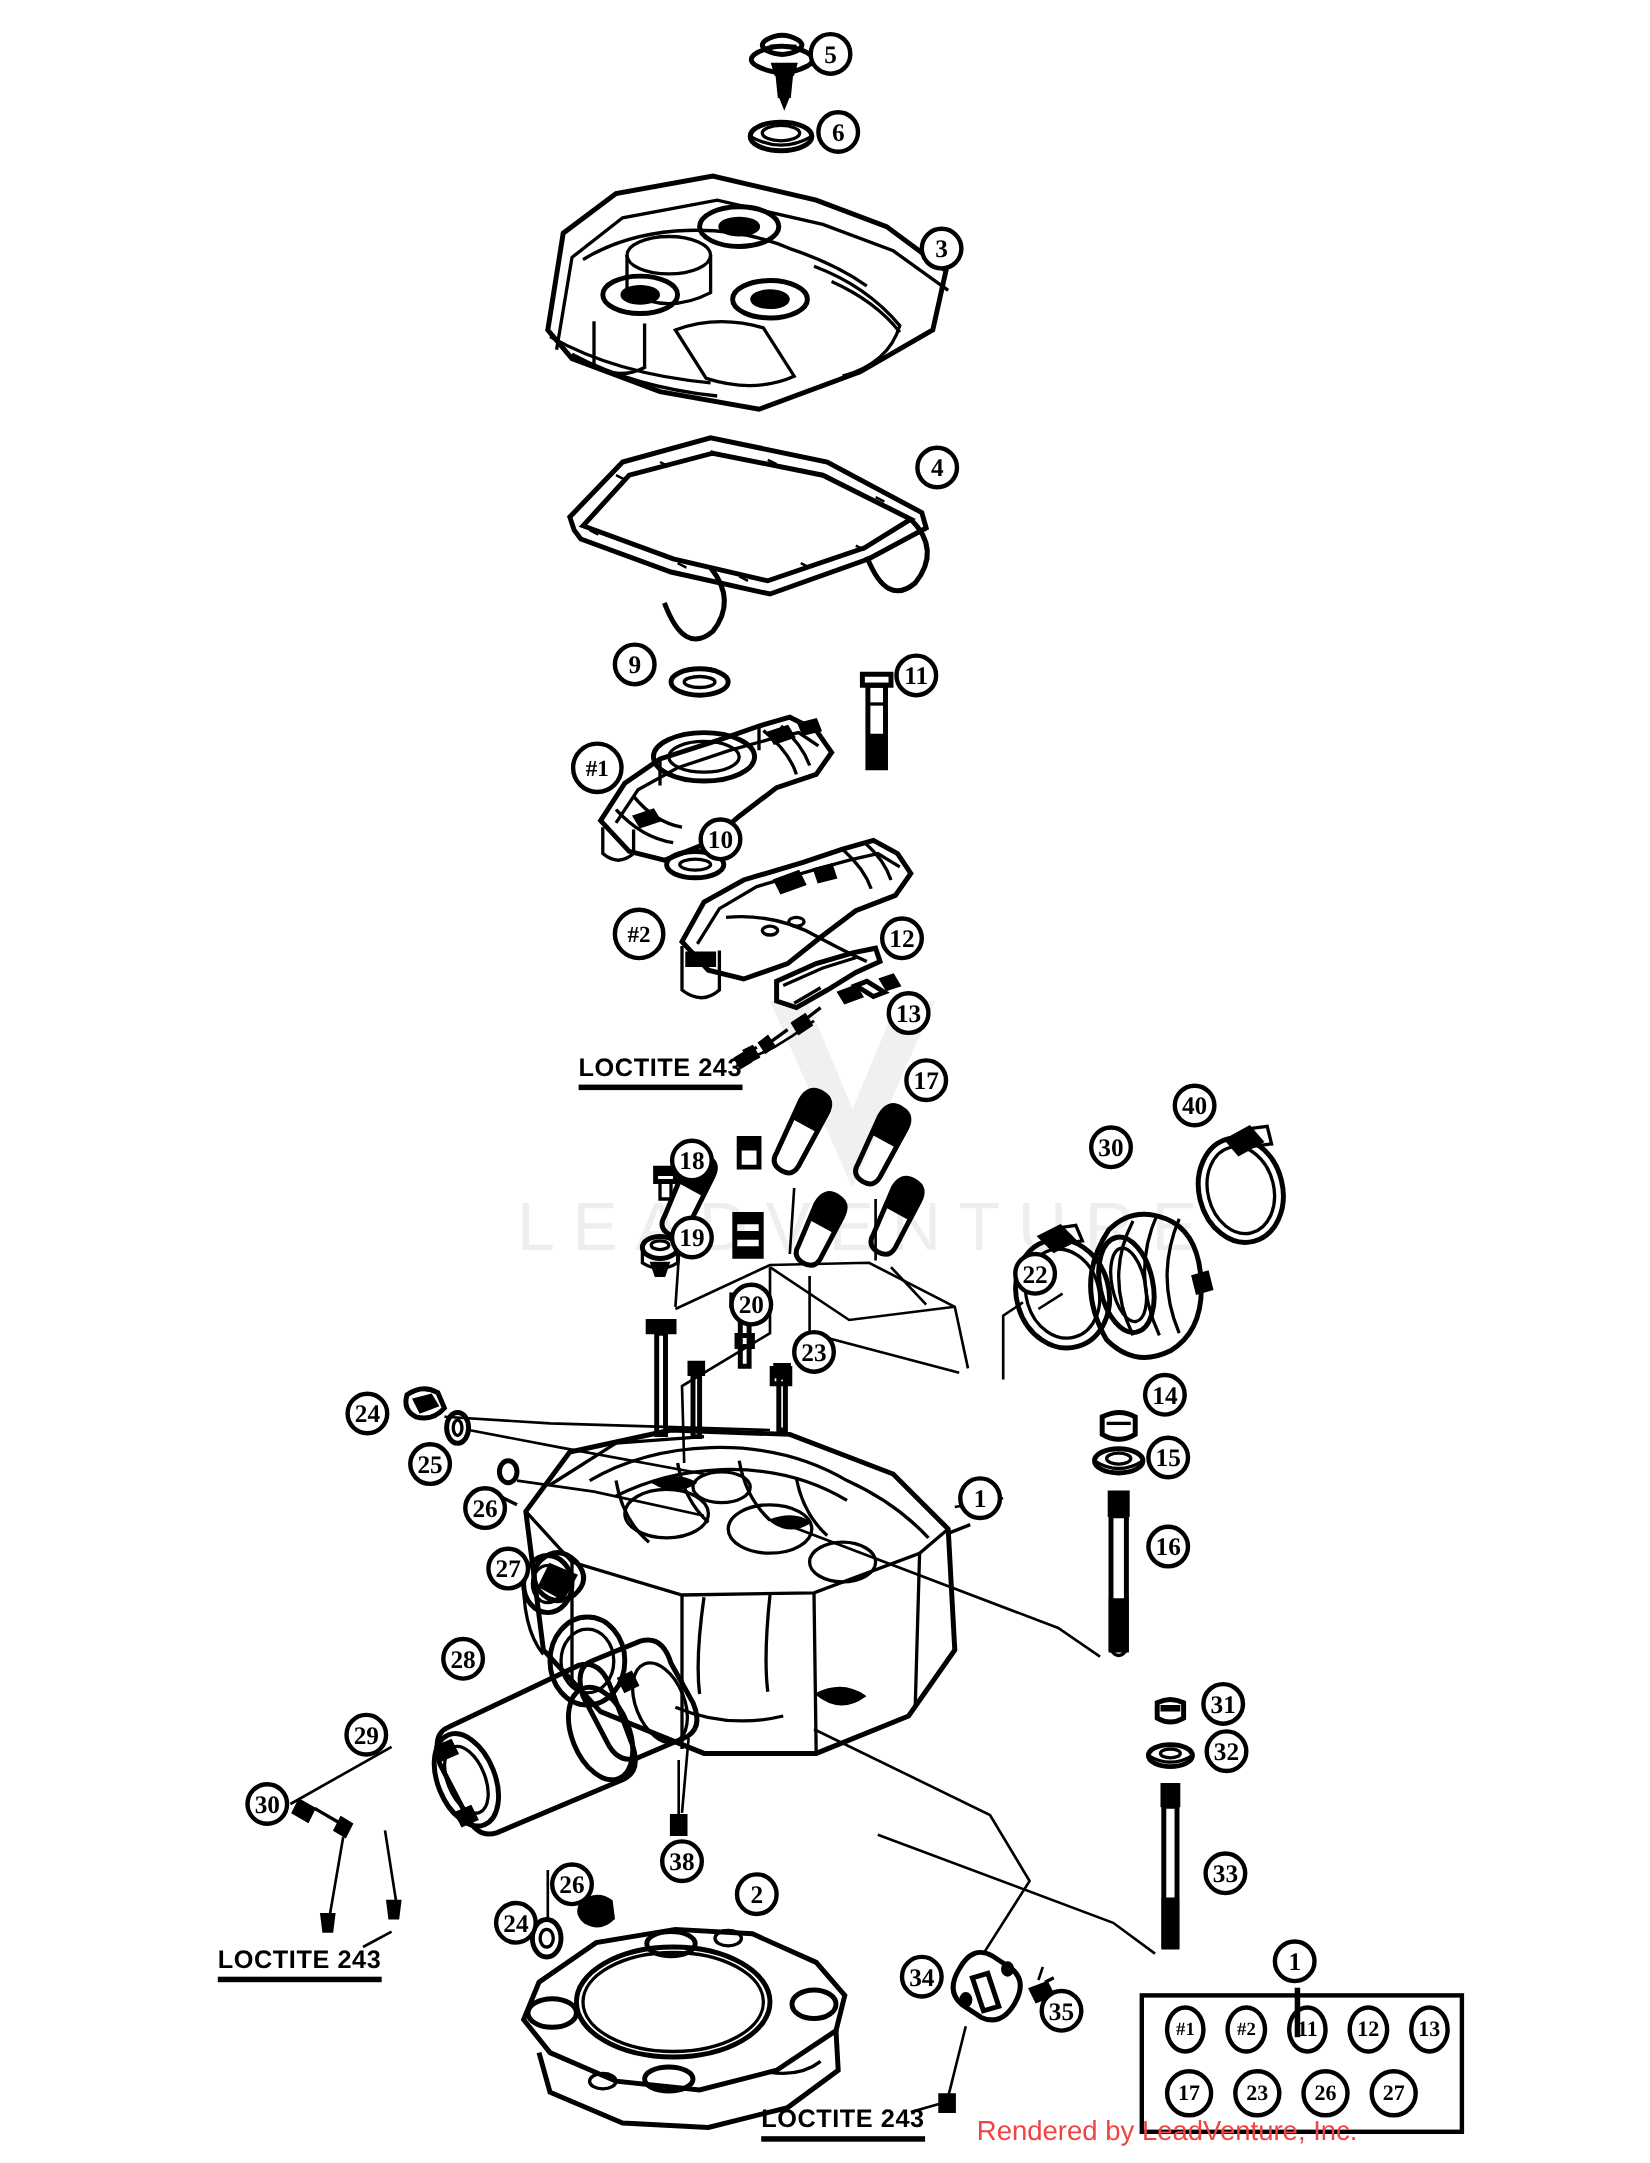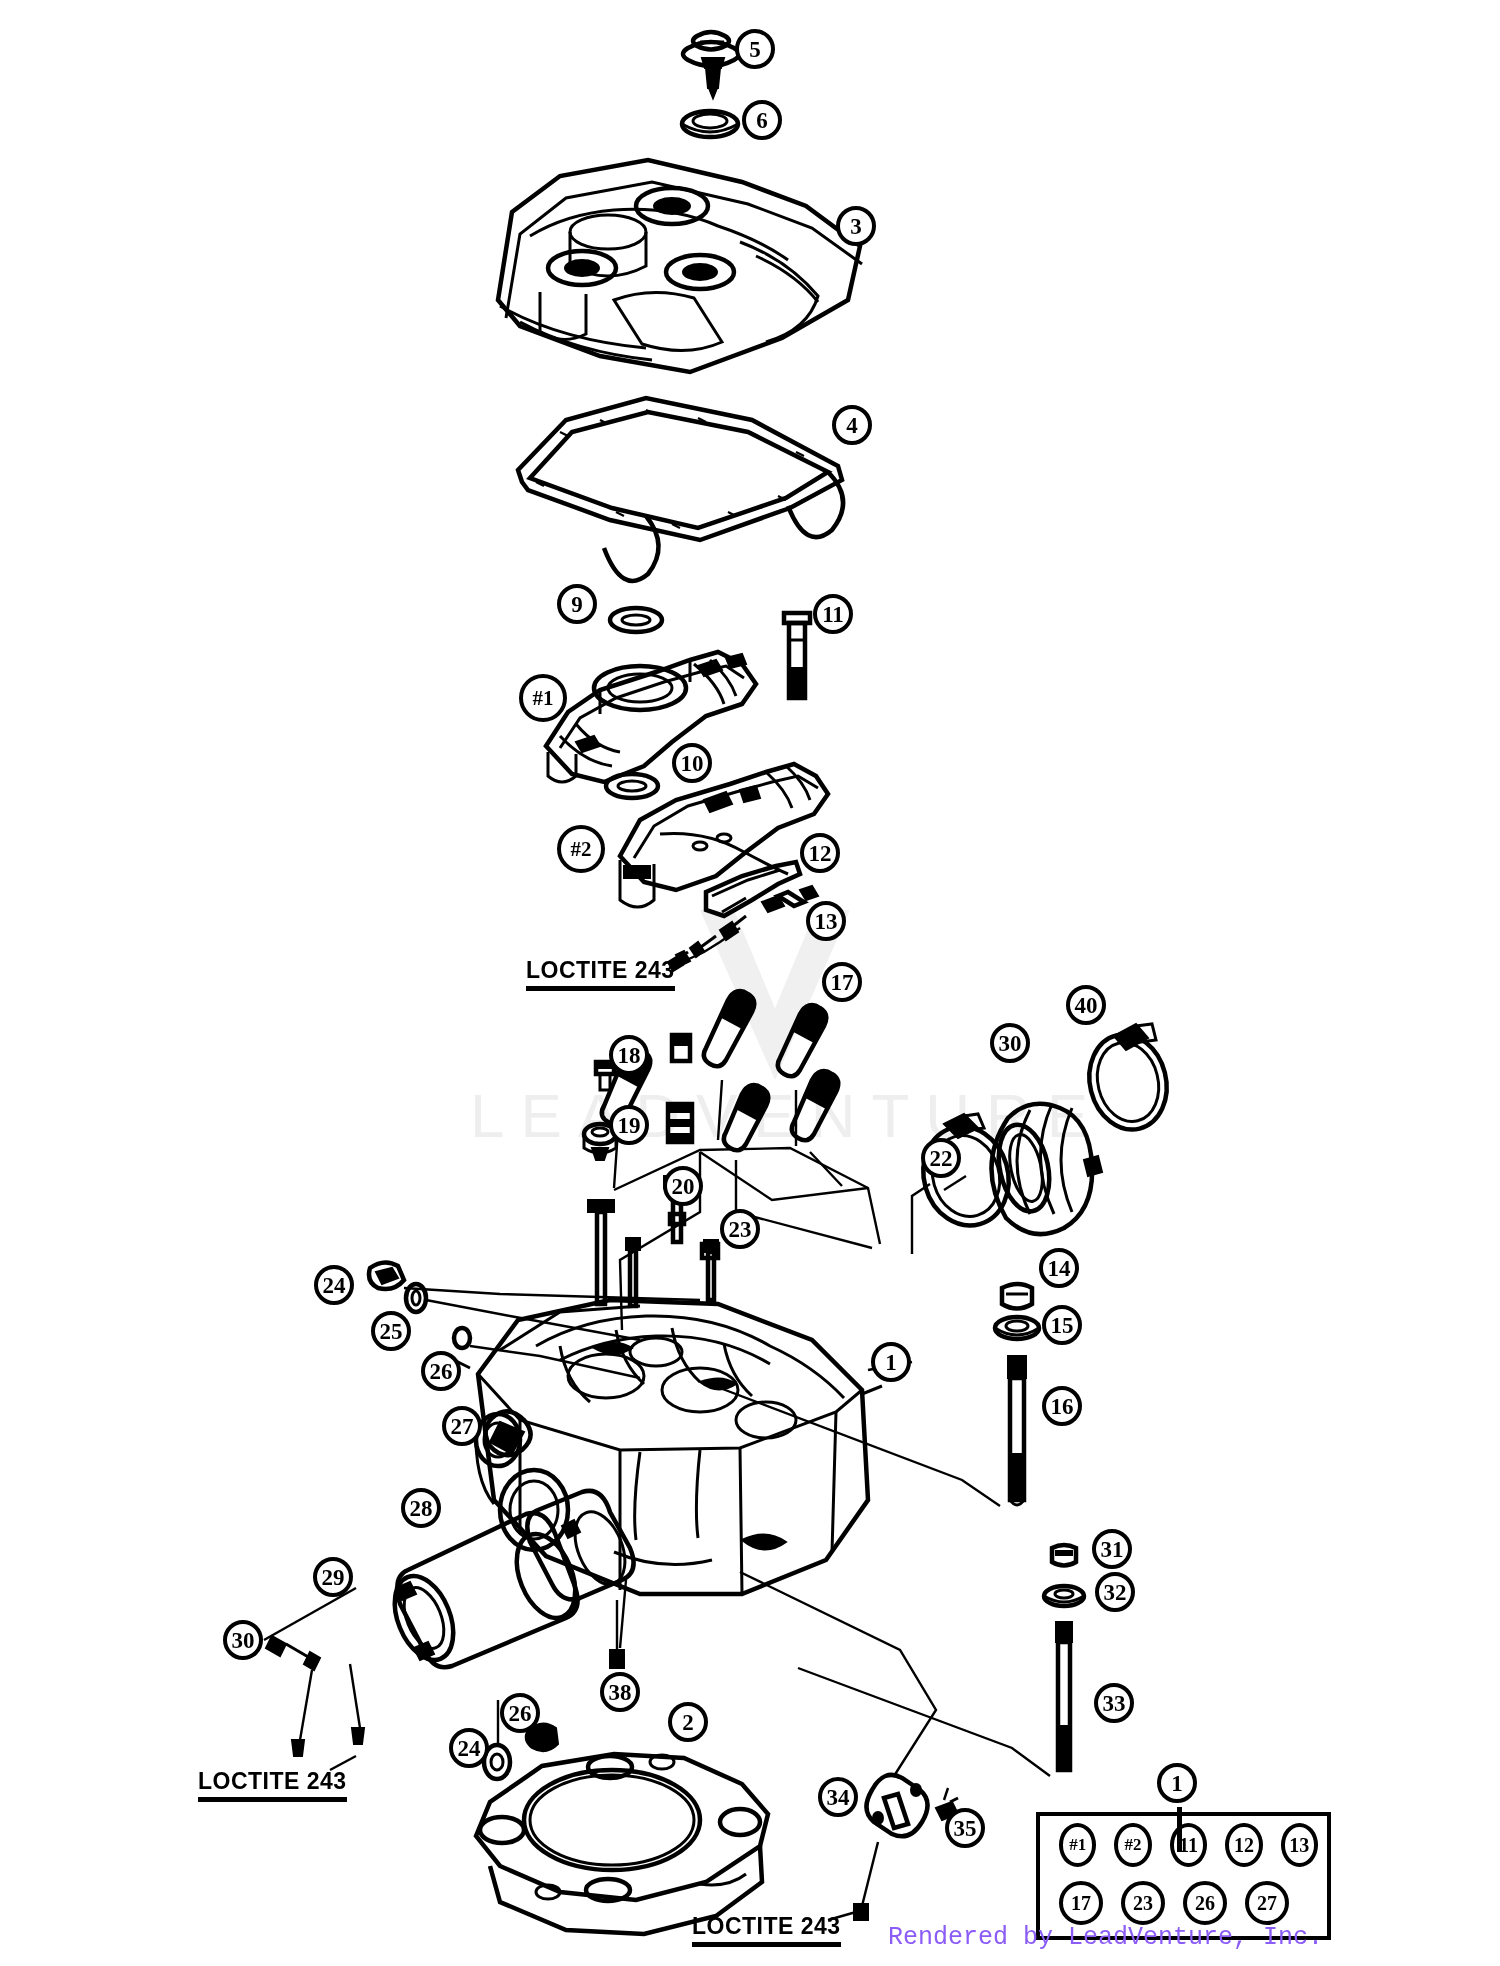--- a/index.html
+++ b/index.html
@@ -27,21 +27,21 @@
   
   .legend{position:absolute;border:4px solid #000;background:#fff;box-sizing:border-box;}
   .legend-row{display:flex;align-items:center;justify-content:flex-start;padding:0 0 0 10px;}
   .legend-chip{position:relative;width:44px;height:44px;border:4px solid #000;border-radius:50%;
         display:flex;align-items:center;justify-content:center;background:#fff;
         font-family:"Liberation Serif",serif;font-weight:700;font-size:20px;margin:7px 9px;
         box-sizing:border-box;}
   .legend-chip.hash{font-size:17px;}
 
   
-  .credit{position:absolute;font-family:Liberation Mono, monospace;font-size:25px;color:#8b5cf6;white-space:nowrap;}
+  .credit{position:absolute;font-family:Liberation Sans, sans-serif;font-size:25px;color:#ef4444;white-space:nowrap;}
 
   
   .art{position:absolute;left:0;top:0;width:1500px;height:1966px;}
   .art .ln{fill:none;stroke:#000;stroke-width:3;}
   .art .ln2{fill:none;stroke:#000;stroke-width:4.5;}
   .art .thin{fill:none;stroke:#000;stroke-width:2.2;}
   .art .lead{fill:none;stroke:#000;stroke-width:2.4;}
   .art .fillblk{fill:#000;stroke:#000;stroke-width:2;}
 </style>
 </head>
@@ -382,21 +382,21 @@
   </svg>
 
   <div id="callout-layer">
       <div class="cal s" style="left: 755px; top: 49px;">5</div>
       <div class="cal s" style="left: 762px; top: 120px;">6</div>
       <div class="cal s" style="left: 856px; top: 226px;">3</div>
       <div class="cal s" style="left: 852px; top: 425px;">4</div>
       <div class="cal s" style="left: 577px; top: 604px;">9</div>
       <div class="cal s" style="left: 833px; top: 614px;">11</div>
       <div class="cal h" style="left: 543px; top: 698px;">#1</div>
-      <div class="cal s" style="left: 692px; top: 763px;">10</div>
+      <div class="cal s" style="left: 655px; top: 763px;">10</div>
       <div class="cal h" style="left: 581px; top: 849px;">#2</div>
       <div class="cal s" style="left: 820px; top: 853px;">12</div>
       <div class="cal s" style="left: 826px; top: 921px;">13</div>
       <div class="cal s" style="left: 842px; top: 982px;">17</div>
       <div class="cal s" style="left: 629px; top: 1055px;">18</div>
       <div class="cal s" style="left: 1086px; top: 1005px;">40</div>
       <div class="cal s" style="left: 1010px; top: 1043px;">30</div>
       <div class="cal s" style="left: 941px; top: 1114px; margin-top: 24px;">22</div>
       <div class="cal s" style="left: 629px; top: 1125px;">19</div>
       <div class="cal s" style="left: 633px; top: 1186px; margin-left: 30px;">20</div>

